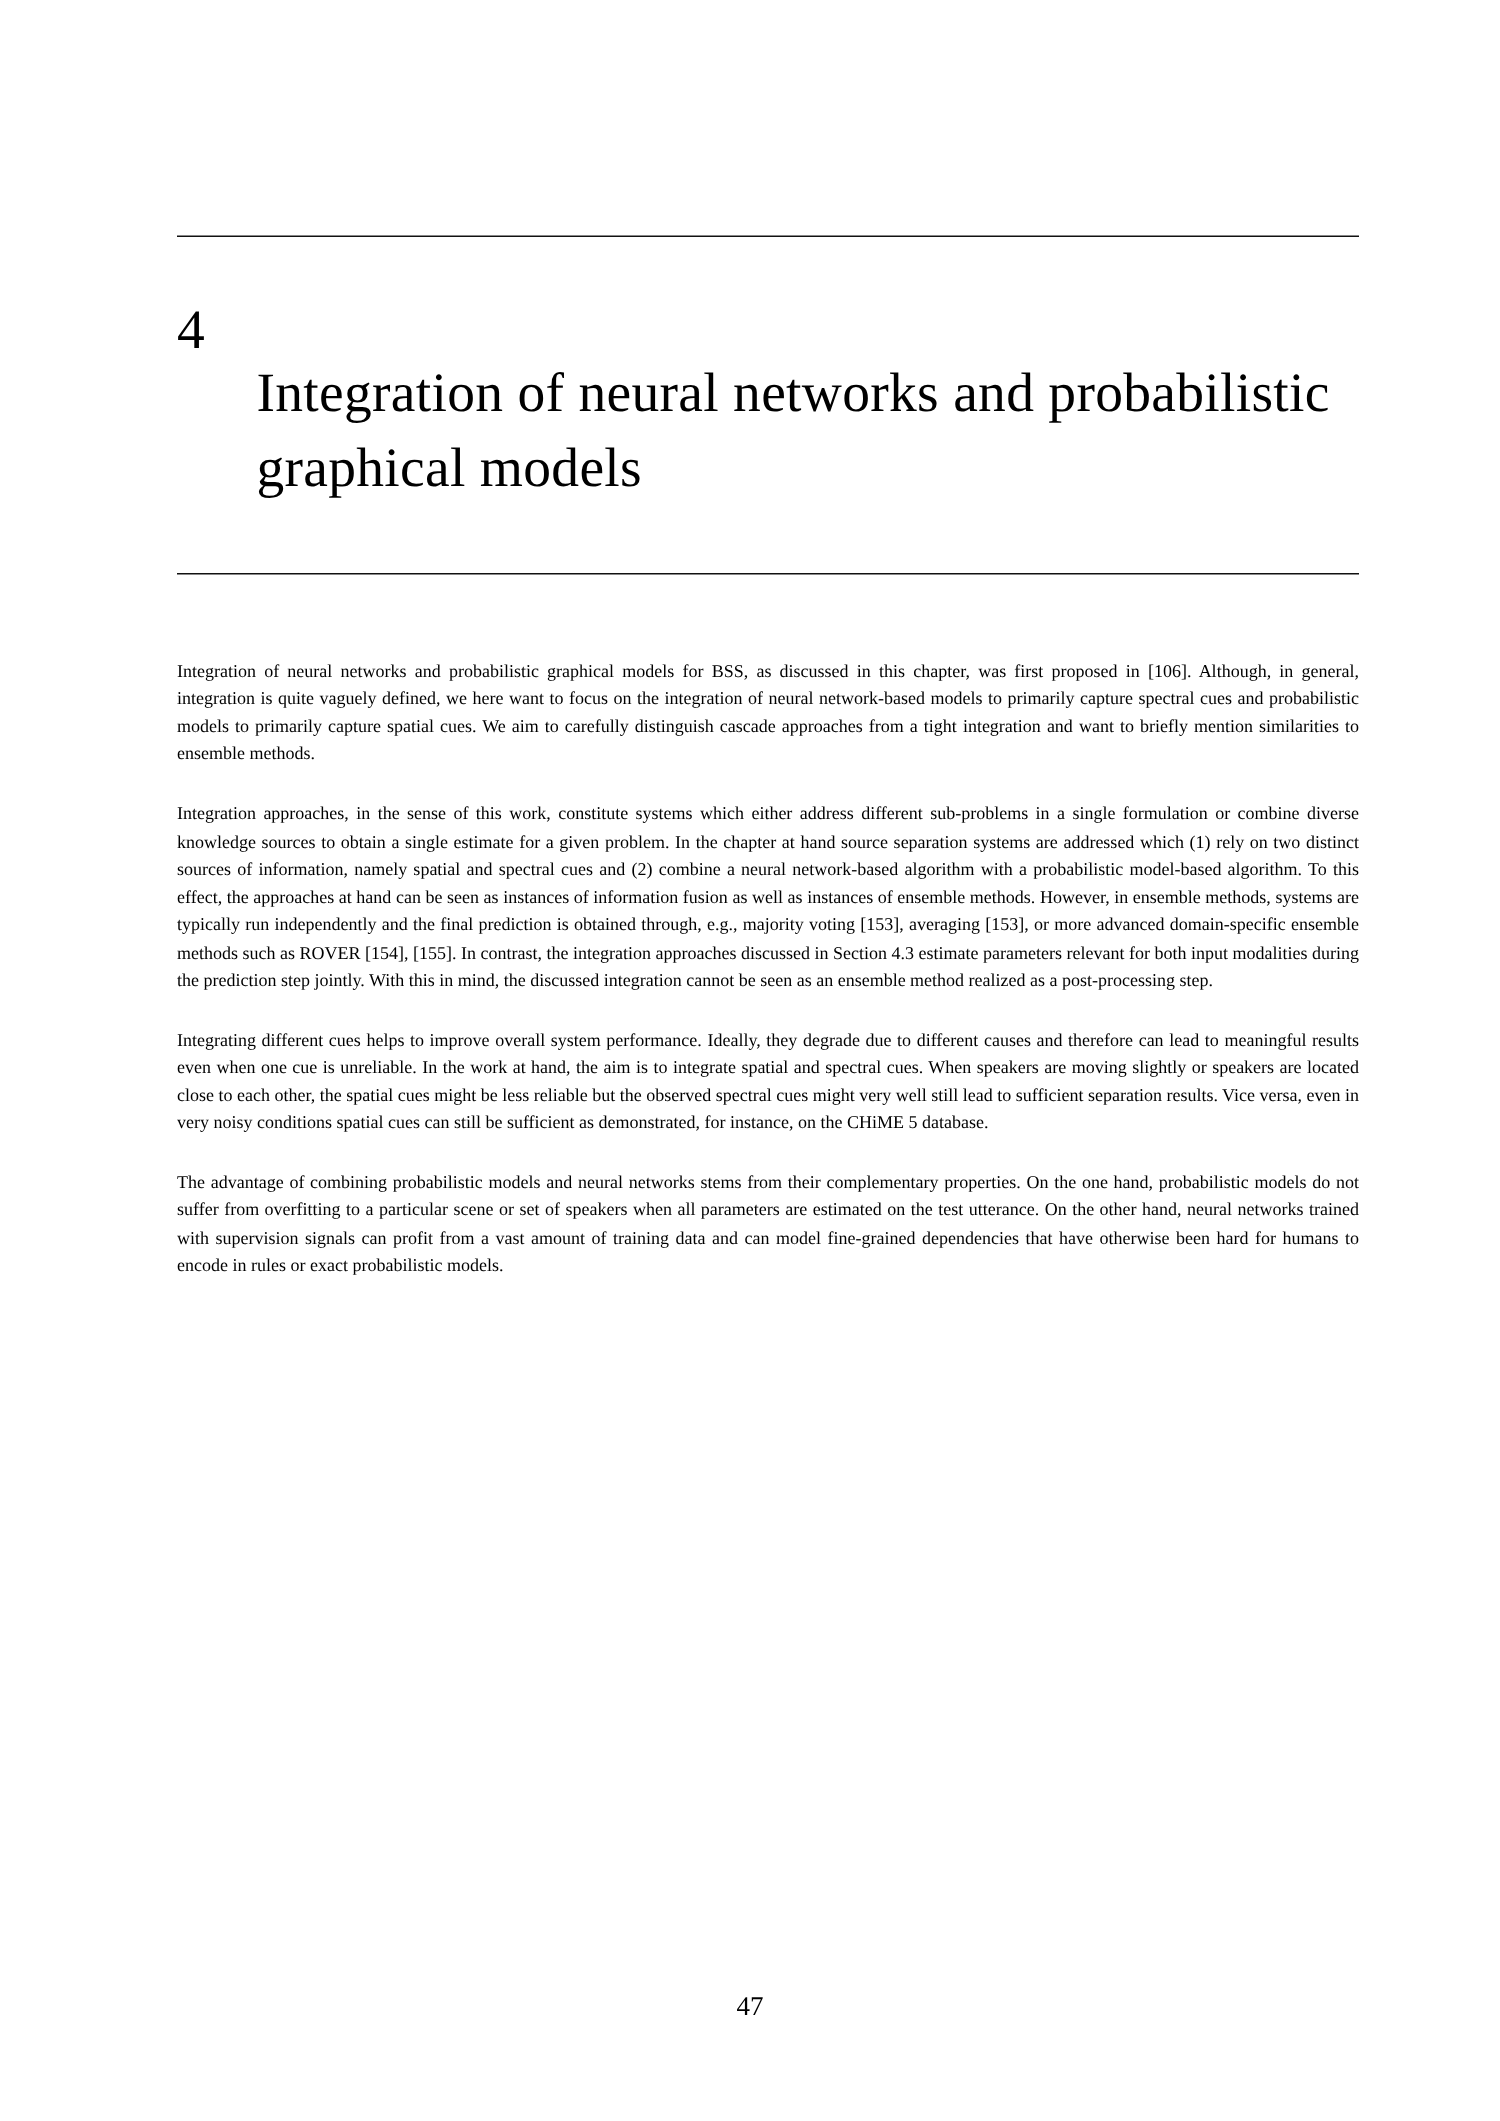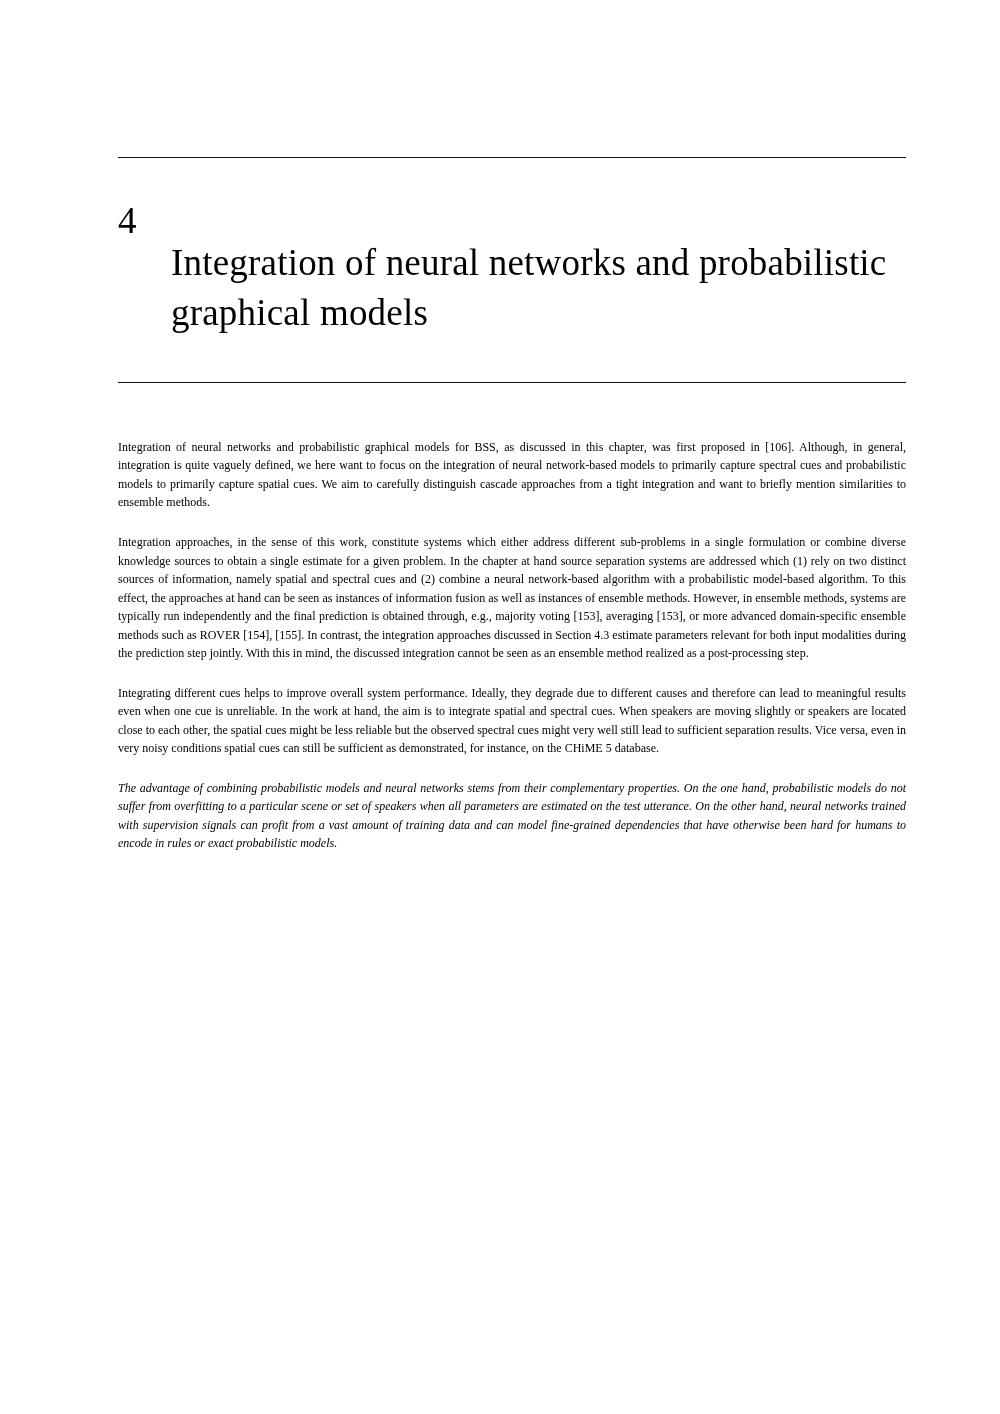--- a/index.html
+++ b/index.html
@@ -60,21 +60,20 @@
     -webkit-hyphens: none;
     hyphens: none;
   }
   .body-text p {
     margin: 0 0 21px 0;
     text-align: justify;
     text-justify: inter-word;
   }
   .body-text p:last-child {
     margin-bottom: 0;
-    font-style: italic;
   }
   .folio {
     position: absolute;
     left: 0;
     right: 0;
     top: 1327px;
     text-align: center;
     font-size: 18px;
     font-family: "Liberation Serif", serif;
   }
@@ -96,13 +95,14 @@
 
     <div class="body-text">
       <p>Integration of neural networks and probabilistic graphical models for BSS, as discussed in this chapter, was first proposed in [106]. Although, in general, integration is quite vaguely defined, we here want to focus on the integration of neural network-based models to primarily capture spectral cues and probabilistic models to primarily capture spatial cues. We aim to carefully distinguish cascade approaches from a tight integration and want to briefly mention similarities to ensemble methods.</p>
       <p>Integration approaches, in the sense of this work, constitute systems which either address different sub-problems in a single formulation or combine diverse knowledge sources to obtain a single estimate for a given problem. In the chapter at hand source separation systems are addressed which (1) rely on two distinct sources of information, namely spatial and spectral cues and (2) combine a neural network-based algorithm with a probabilistic model-based algorithm. To this effect, the approaches at hand can be seen as instances of information fusion as well as instances of ensemble methods. However, in ensemble methods, systems are typically run independently and the final prediction is obtained through, e.g., majority voting [153], averaging [153], or more advanced domain-specific ensemble methods such as ROVER [154], [155]. In contrast, the integration approaches discussed in Section 4.3 estimate parameters relevant for both input modalities during the prediction step jointly. With this in mind, the discussed integration cannot be seen as an ensemble method realized as a post-processing step.</p>
       <p>Integrating different cues helps to improve overall system performance. Ideally, they degrade due to different causes and therefore can lead to meaningful results even when one cue is unreliable. In the work at hand, the aim is to integrate spatial and spectral cues. When speakers are moving slightly or speakers are located close to each other, the spatial cues might be less reliable but the observed spectral cues might very well still lead to sufficient separation results. Vice versa, even in very noisy conditions spatial cues can still be sufficient as demonstrated, for instance, on the CHiME 5 database.</p>
       <p>The advantage of combining probabilistic models and neural networks stems from their complementary properties. On the one hand, probabilistic models do not suffer from overfitting to a particular scene or set of speakers when all parameters are estimated on the test utterance. On the other hand, neural networks trained with supervision signals can profit from a vast amount of training data and can model fine-grained dependencies that have otherwise been hard for humans to encode in rules or exact probabilistic models.</p>
     </div>
 
   </div>
 
+  <div class="folio">47</div>
 </div>
 
 </body></html>

